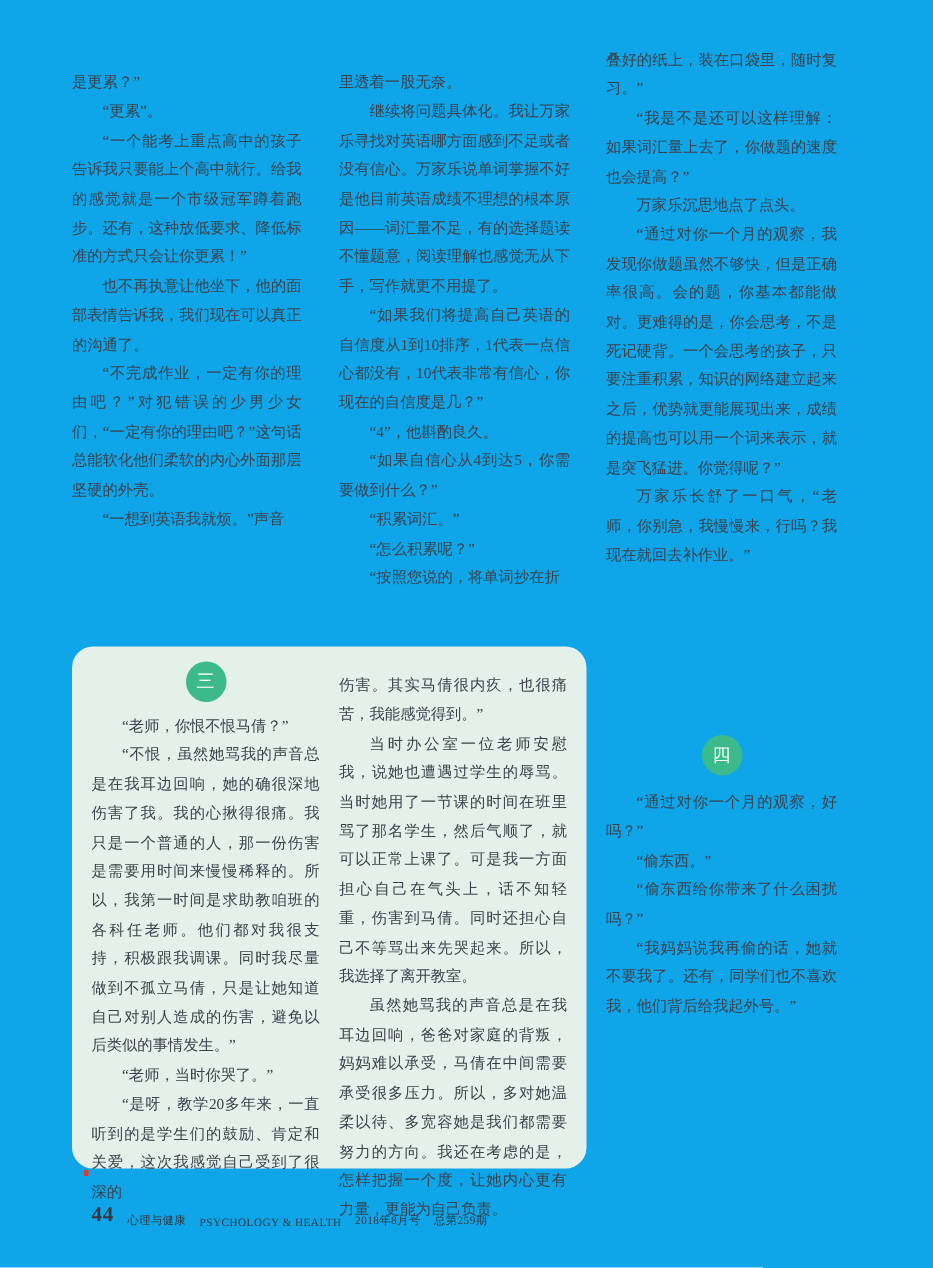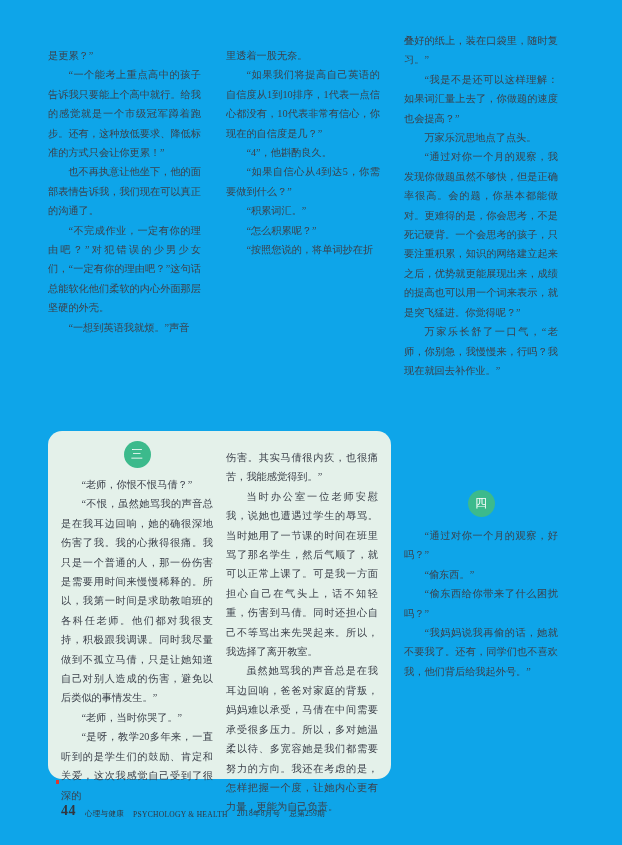--- a/index.html
+++ b/index.html
@@ -77,28 +77,30 @@
     background:#e0392e;
   }
 </style>
 </head>
 <body>
 
 <div class="page">
 
   <div class="col" style="left:48px;top:46px;width:153px;">
     <p class="para">是更累？”</p>
+    <p class="para indent">“更累”。</p>
     <p class="para indent">“一个能考上重点高中的孩子告诉我只要能上个高中就行。给我的感觉就是一个市级冠军蹲着跑步。还有，这种放低要求、降低标准的方式只会让你更累！”</p>
     <p class="para indent">也不再执意让他坐下，他的面部表情告诉我，我们现在可以真正的沟通了。</p>
     <p class="para indent">“不完成作业，一定有你的理由吧？”对犯错误的少男少女们，“一定有你的理由吧？”这句话总能软化他们柔软的内心外面那层坚硬的外壳。</p>
     <p class="para indent">“一想到英语我就烦。”声音</p>
   </div>
 
   <div class="col" style="left:226px;top:46px;width:154px;">
     <p class="para">里透着一股无奈。</p>
+    <p class="para indent">继续将问题具体化。我让万家乐寻找对英语哪方面感到不足或者没有信心。万家乐说单词掌握不好是他目前英语成绩不理想的根本原因——词汇量不足，有的选择题读不懂题意，阅读理解也感觉无从下手，写作就更不用提了。</p>
     <p class="para indent">“如果我们将提高自己英语的自信度从1到10排序，1代表一点信心都没有，10代表非常有信心，你现在的自信度是几？”</p>
     <p class="para indent">“4”，他斟酌良久。</p>
     <p class="para indent">“如果自信心从4到达5，你需要做到什么？”</p>
     <p class="para indent">“积累词汇。”</p>
     <p class="para indent">“怎么积累呢？”</p>
     <p class="para indent">“按照您说的，将单词抄在折</p>
   </div>
 
   <div class="col" style="left:404px;top:31px;width:154px;">
     <p class="para">叠好的纸上，装在口袋里，随时复习。”</p>

